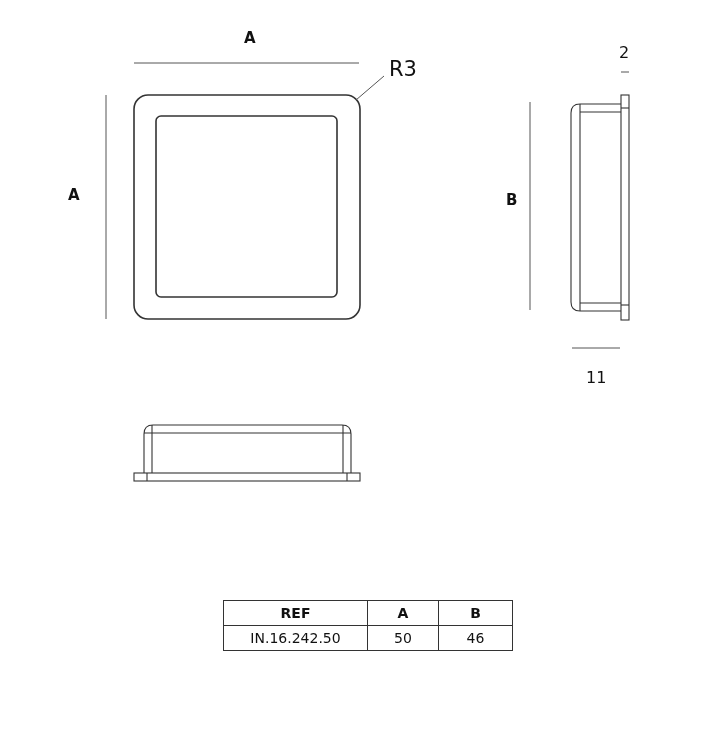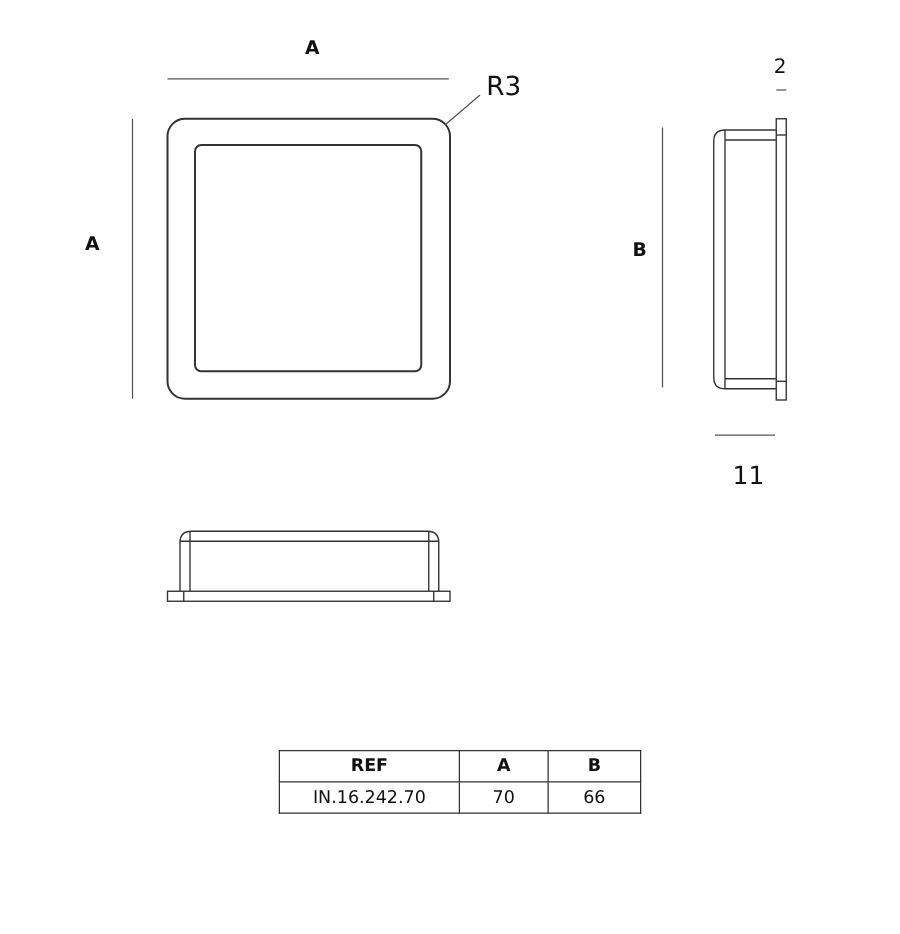--- a/index.html
+++ b/index.html
@@ -54,30 +54,30 @@
     <line x1="147" y1="473" x2="147" y2="481"></line>
     <line x1="347" y1="473" x2="347" y2="481"></line>
   </g>
 </svg>
 
 <div class="lbl bold" style="left:244px; top:31px;">A</div>
 <div class="lbl bold" style="left:68px; top:188px;">A</div>
 <div class="lbl" style="left:389px; top:59px; font-size:21px;">R3</div>
 <div class="lbl bold" style="left:506px; top:193px;">B</div>
 <div class="lbl" style="left:619px; top:45px; font-size:16px;">2</div>
-<div class="lbl" style="left:586px; top:370px; font-size:20px;">11</div>
+<div class="lbl" style="left:586px; top:370px; font-size:16px;">11</div>
 
 <table class="ref">
   <thead>
     <tr>
       <th class="c0">REF</th>
       <th class="c1">A</th>
       <th class="c2">B</th>
     </tr>
   </thead>
   <tbody>
     <tr>
-      <td>IN.16.242.70</td>
-      <td>70</td>
-      <td>66</td>
+      <td>IN.16.242.50</td>
+      <td>50</td>
+      <td>46</td>
     </tr>
   </tbody>
 </table>
 
 </body></html>

